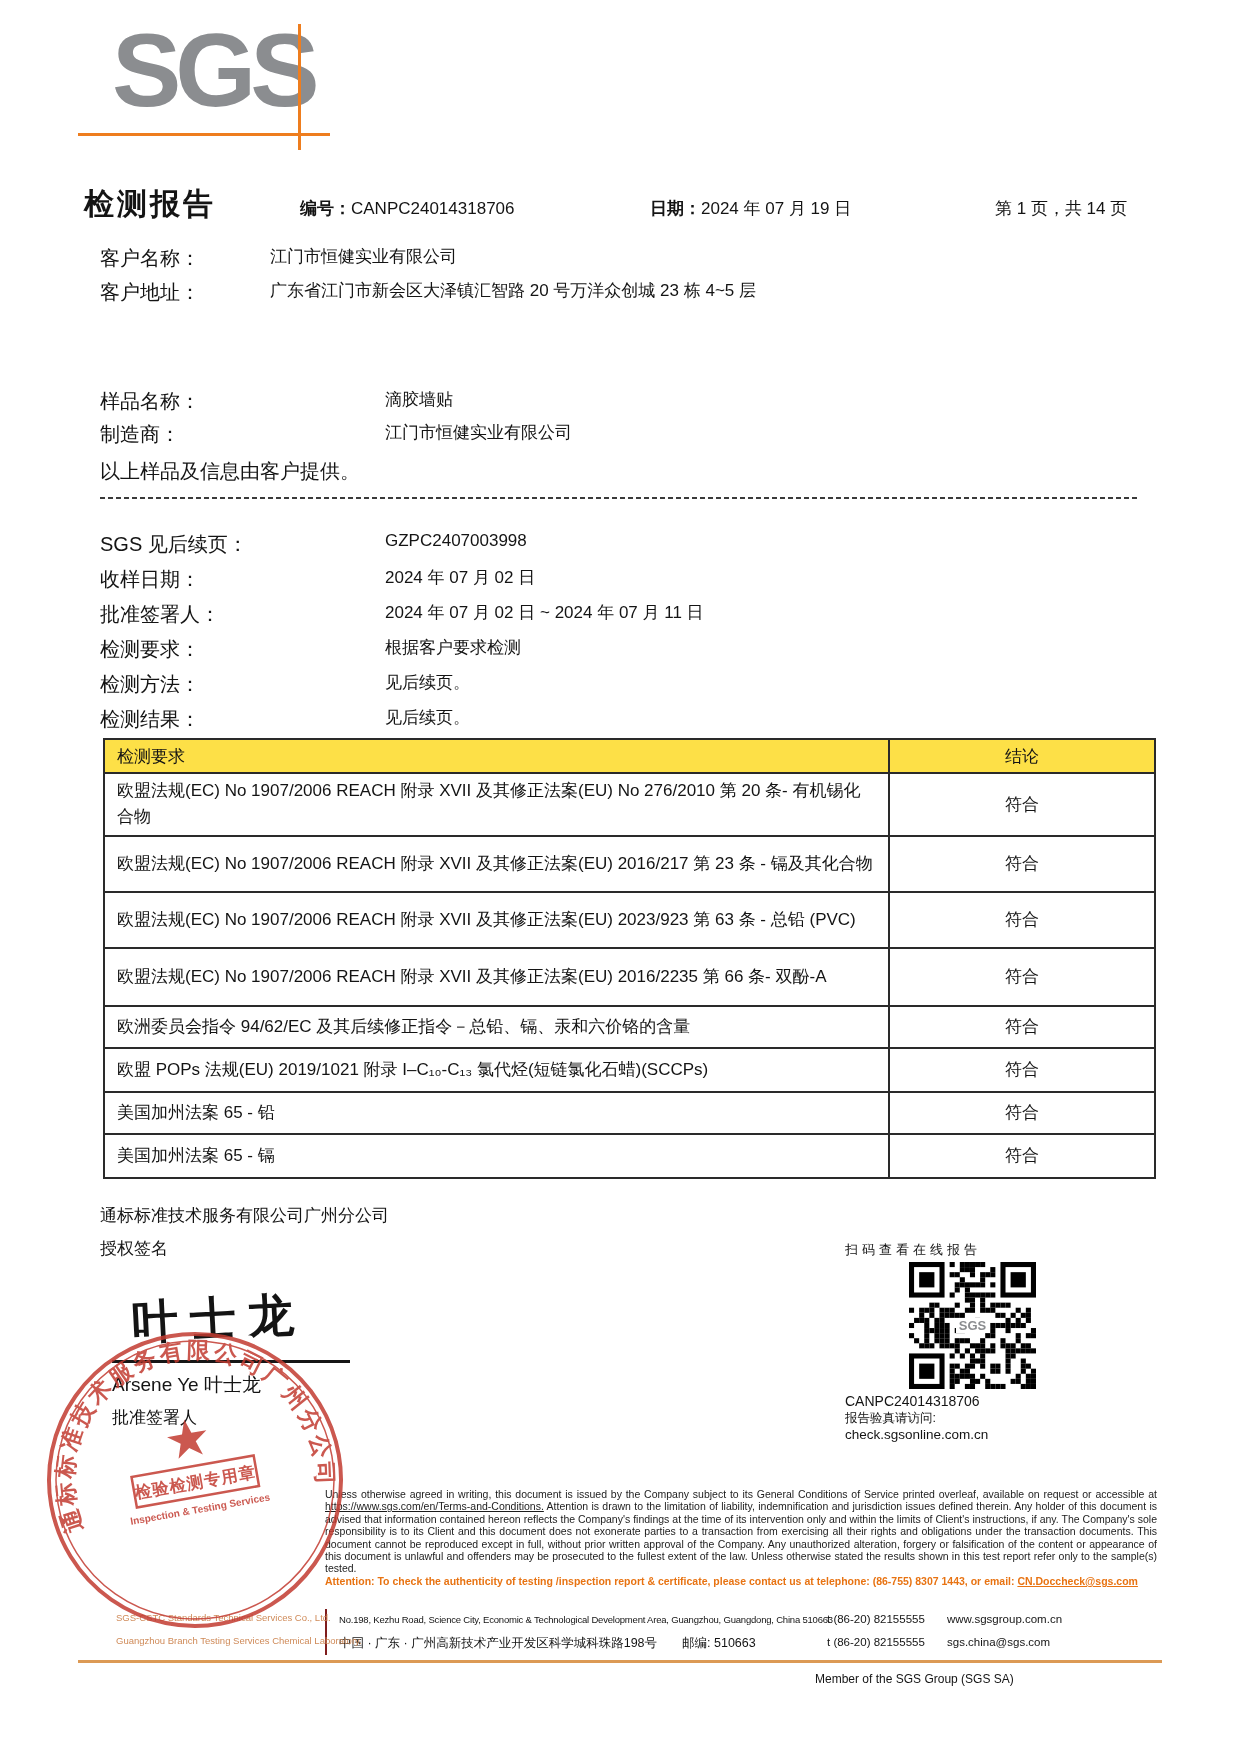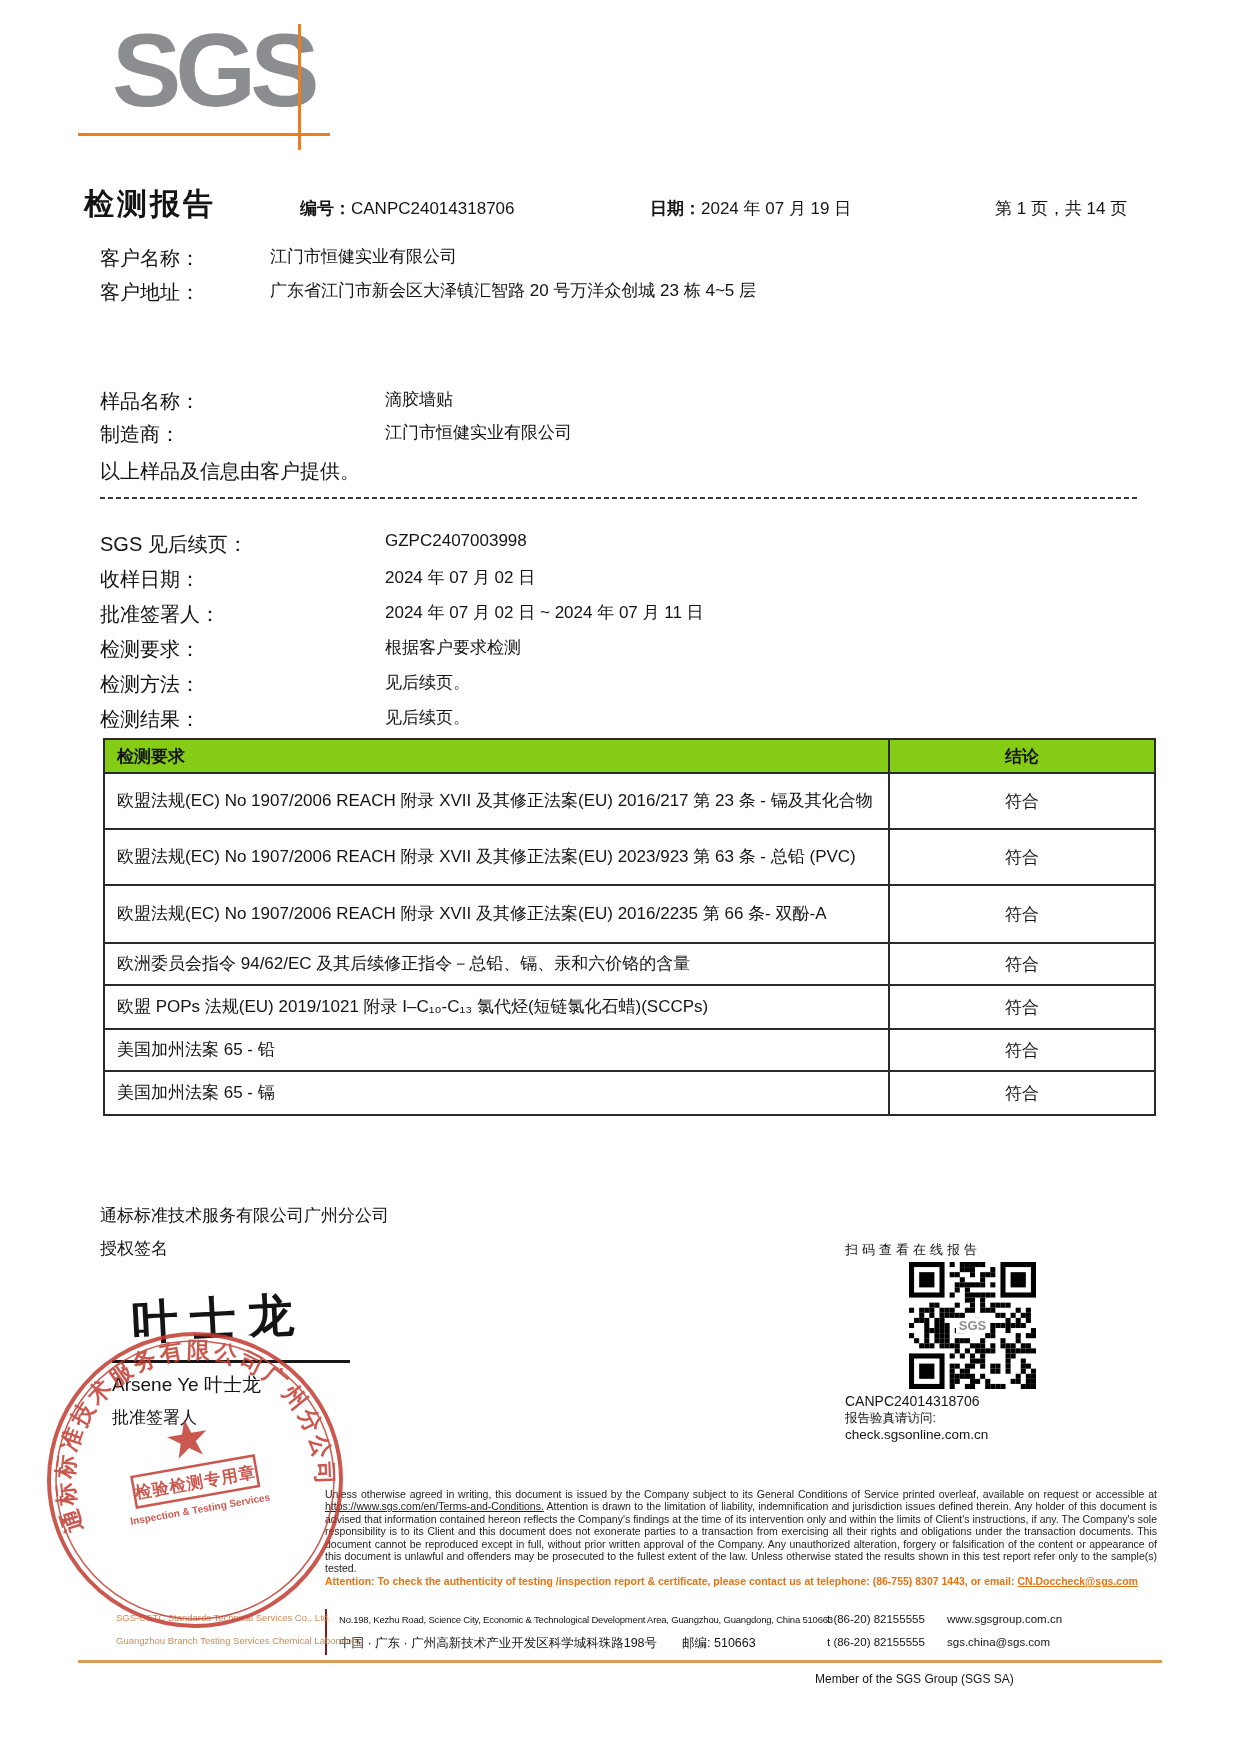--- a/index.html
+++ b/index.html
@@ -22,21 +22,21 @@
   .lbl{position:absolute;left:100px;font-size:20px;}
   .val{position:absolute;font-size:17px;}
   .v1{left:270px;} .v2{left:385px;}
 
   .dash{position:absolute;left:100px;top:497px;width:1037px;height:2px;
         background:repeating-linear-gradient(90deg,#3a3a3a 0 5px,transparent 5px 8px);}
 
   
   .rtable{position:absolute;left:103px;top:738px;border-collapse:collapse;table-layout:fixed;width:1032px;}
   .rtable td,.rtable th{border:2px solid #2a2a2a;font-size:17px;vertical-align:middle;}
-  .rtable th{background:#84cc16;height:30px;font-weight:bold;}
+  .rtable th{background:#fde047;height:30px;font-weight:normal;}
   .th-req{text-align:left;padding-left:12px;width:770px;}
   .th-con{text-align:center;width:262px;}
   .td-req{padding:4px 14px 4px 12px;line-height:1.55;}
   .td-con{text-align:center;}
   .r56{height:56px;} .r58{height:58px;} .r42{height:42px;} .r44{height:44px;}
 
   
   .sig-company{position:absolute;left:100px;top:1204px;font-size:17px;}
   .sig-label{position:absolute;left:100px;top:1237px;font-size:17px;}
   .sig-script{position:absolute;left:132px;top:1288px;font-size:46px;font-weight:bold;
@@ -119,20 +119,24 @@
   <div class="lbl" style="top:671px">检测方法：</div>
   <div class="val v2" style="top:671px">见后续页。</div>
   <div class="lbl" style="top:706px">检测结果：</div>
   <div class="val v2" style="top:706px">见后续页。</div>
 
   <table class="rtable">
     <tbody>
         <tr>
       <th class="th-req">检测要求</th>
       <th class="th-con">结论</th>
+    </tr>
+    <tr class="r56">
+      <td class="td-req">欧盟法规(EC) No 1907/2006 REACH 附录 XVII 及其修正法案(EU) No 276/2010 第 20 条- 有机锡化合物</td>
+      <td class="td-con">符合</td>
     </tr>
     <tr class="r56">
       <td class="td-req">欧盟法规(EC) No 1907/2006 REACH 附录 XVII 及其修正法案(EU) 2016/217 第 23 条 - 镉及其化合物</td>
       <td class="td-con">符合</td>
     </tr>
     <tr class="r56">
       <td class="td-req">欧盟法规(EC) No 1907/2006 REACH 附录 XVII 及其修正法案(EU) 2023/923 第 63 条 - 总铅 (PVC)</td>
       <td class="td-con">符合</td>
     </tr>
     <tr class="r58">

